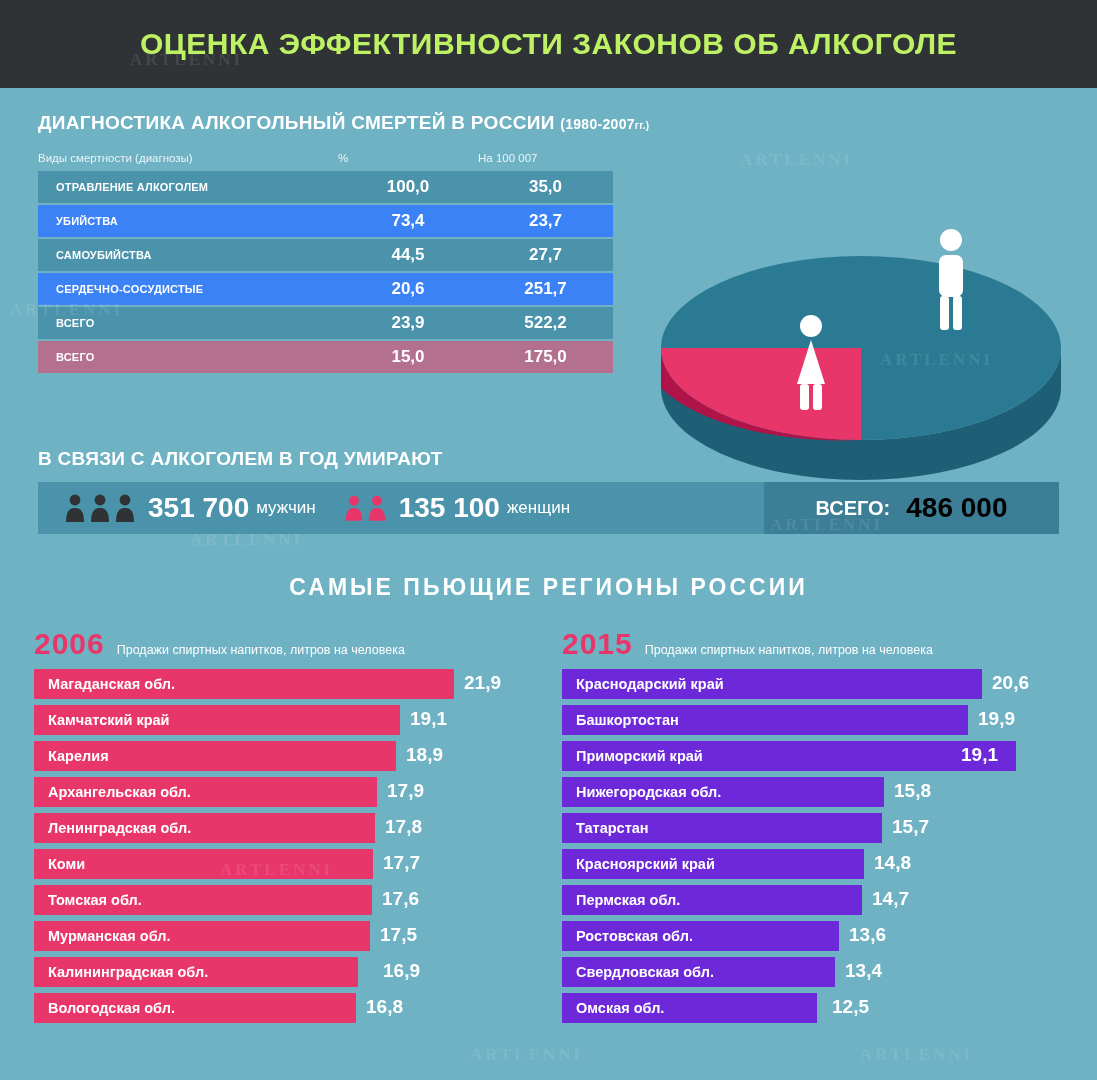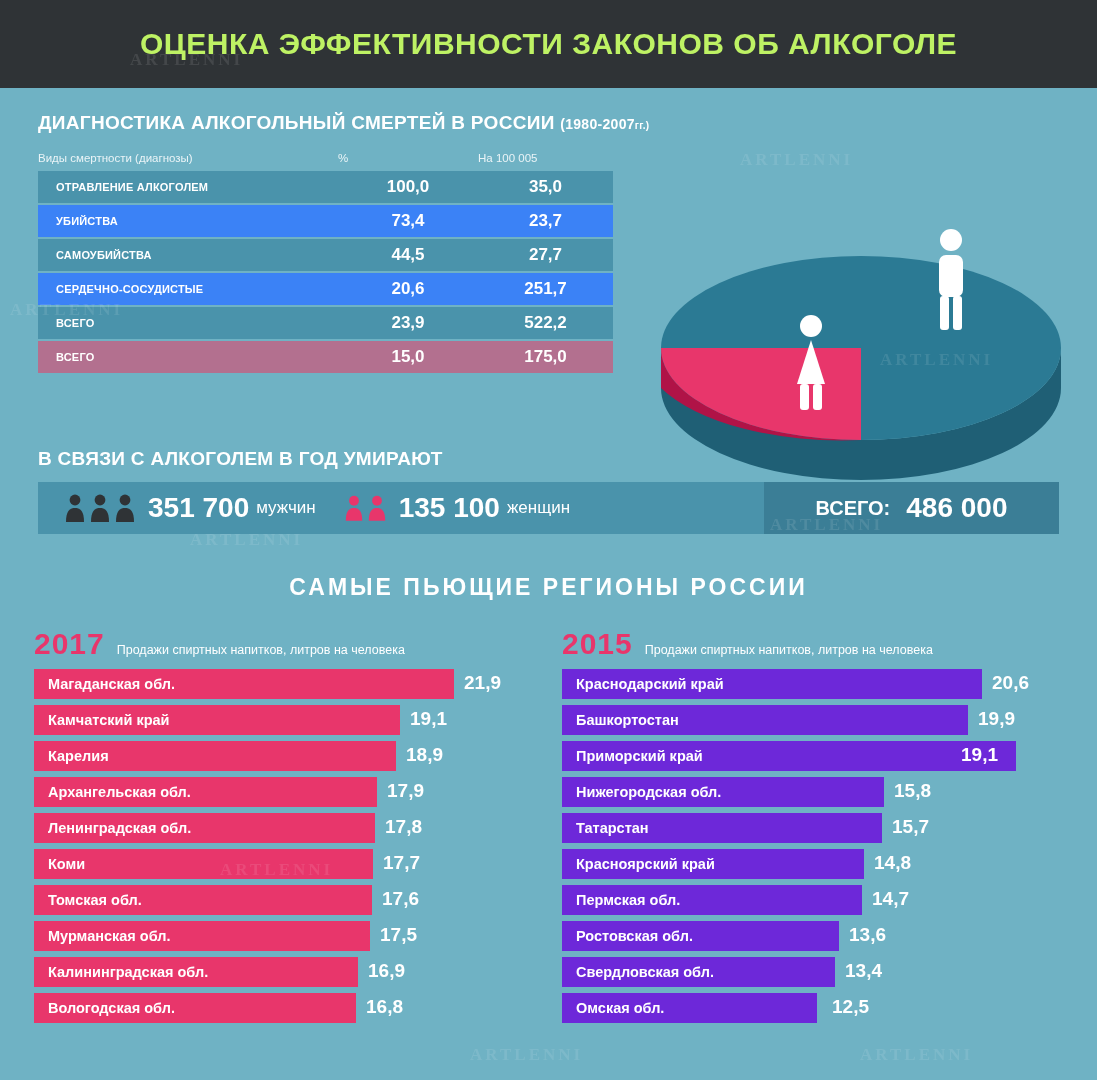--- a/index.html
+++ b/index.html
@@ -99,21 +99,21 @@
     color:#ffffff; font-size:28px; font-weight:bold; margin-left:12px;
   }
   .unit { color:#ffffff; font-size:17px; margin-left:7px; }
   .totals {
     position:absolute; right:0; top:0; bottom:0;
     width:295px;
     background:#3b7e96;
     display:flex; align-items:center; justify-content:center; gap:16px;
   }
   .totals .lbl { color:#ffffff; font-size:20px; font-weight:bold; }
-  .totals .val { color:#ffffff; font-size:28px; font-weight:bold; }
+  .totals .val { color:#000000; font-size:28px; font-weight:bold; }
 
   
   .sec3-title {
     text-align:center;
     color:#ffffff; font-size:23px; font-weight:bold;
     letter-spacing:3px;
     margin-top:40px; margin-bottom:26px;
   }
   .cols { display:flex; gap:0; }
   .col { width:548px; padding:0 14px 0 34px; position:relative; }
@@ -161,21 +161,21 @@
 <div class="sec1">
   <div class="sec1-title">
     <span>ДИАГНОСТИКА АЛКОГОЛЬНЫЙ СМЕРТЕЙ В РОССИИ</span>
     <span class="years">(1980-2007</span><span class="yr-small">гг.)</span>
   </div>
 
   <div class="tbl">
     <div class="tbl-head">
       <div class="c0">Виды смертности (диагнозы)</div>
       <div class="c1">%</div>
-      <div class="c2">На 100 005</div>
+      <div class="c2">На 100 007</div>
     </div>
 
     <div class="row t-blue">
       <div class="c0">ОТРАВЛЕНИЕ АЛКОГОЛЕМ</div>
       <div class="c1">100,0</div>
       <div class="c2">35,0</div>
     </div>
     <div class="row t-dark">
       <div class="c0">УБИЙСТВА</div>
       <div class="c1">73,4</div>
@@ -270,21 +270,21 @@
       <div class="val">486 000</div>
     </div>
   </div>
 </div>
 
 <div class="sec3-title">САМЫЕ ПЬЮЩИЕ РЕГИОНЫ РОССИИ</div>
 
 <div class="cols">
   <div class="col">
     <div class="col-head">
-      <div class="col-year">2017</div>
+      <div class="col-year">2006</div>
       <div class="col-sub">Продажи спиртных напитков, литров на человека</div>
     </div>
     <div id="bars2014">
         <div class="bar-row">
           <div class="bar pinkbar" style="width: 420px;">
             <span>Магаданская обл.</span>
           </div>
           <div class="bar-val" style="left: 430px;">21,9</div>
         </div>
         <div class="bar-row">
@@ -326,21 +326,21 @@
         <div class="bar-row">
           <div class="bar pinkbar" style="width: 336px;">
             <span>Мурманская обл.</span>
           </div>
           <div class="bar-val" style="left: 346px;">17,5</div>
         </div>
         <div class="bar-row">
           <div class="bar pinkbar" style="width: 324px;">
             <span>Калининградская обл.</span>
           </div>
-          <div class="bar-val" style="left: 334px;">16,9</div>
+          <div class="bar-val" style="left: 349px;">16,9</div>
         </div>
         <div class="bar-row">
           <div class="bar pinkbar" style="width: 322px;">
             <span>Вологодская обл.</span>
           </div>
           <div class="bar-val" style="left: 332px;">16,8</div>
         </div>
       </div>
   </div>
 

